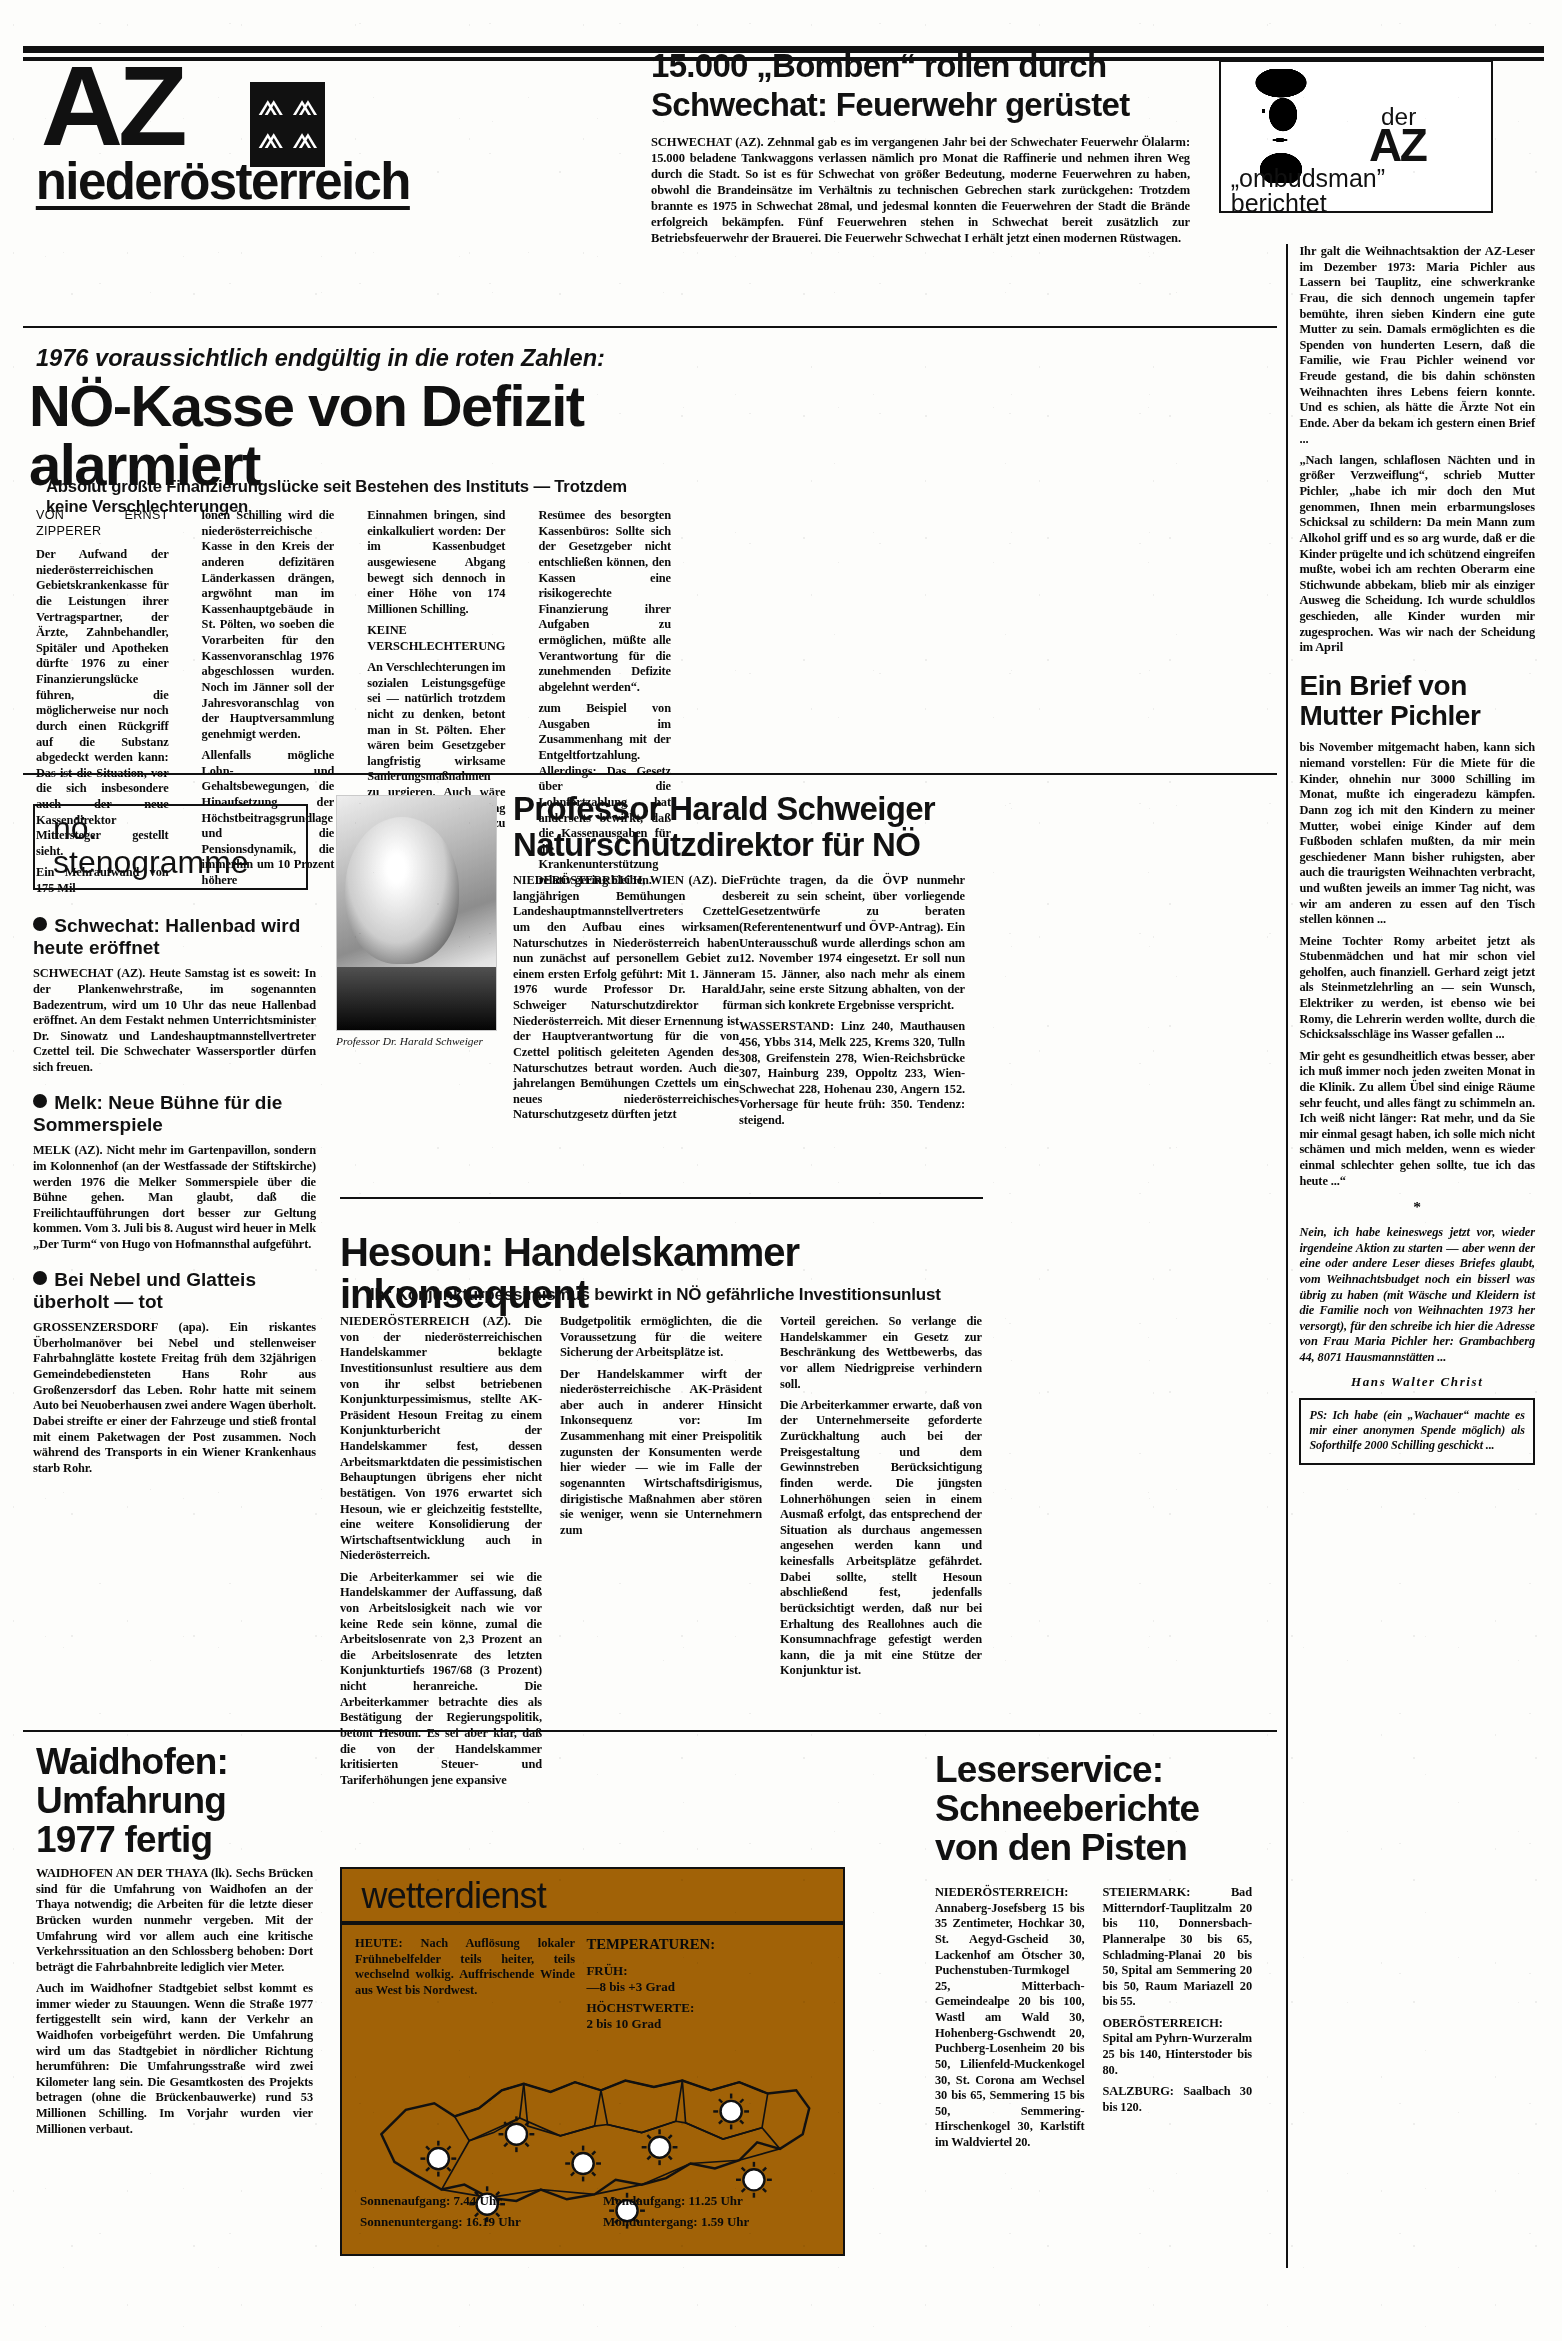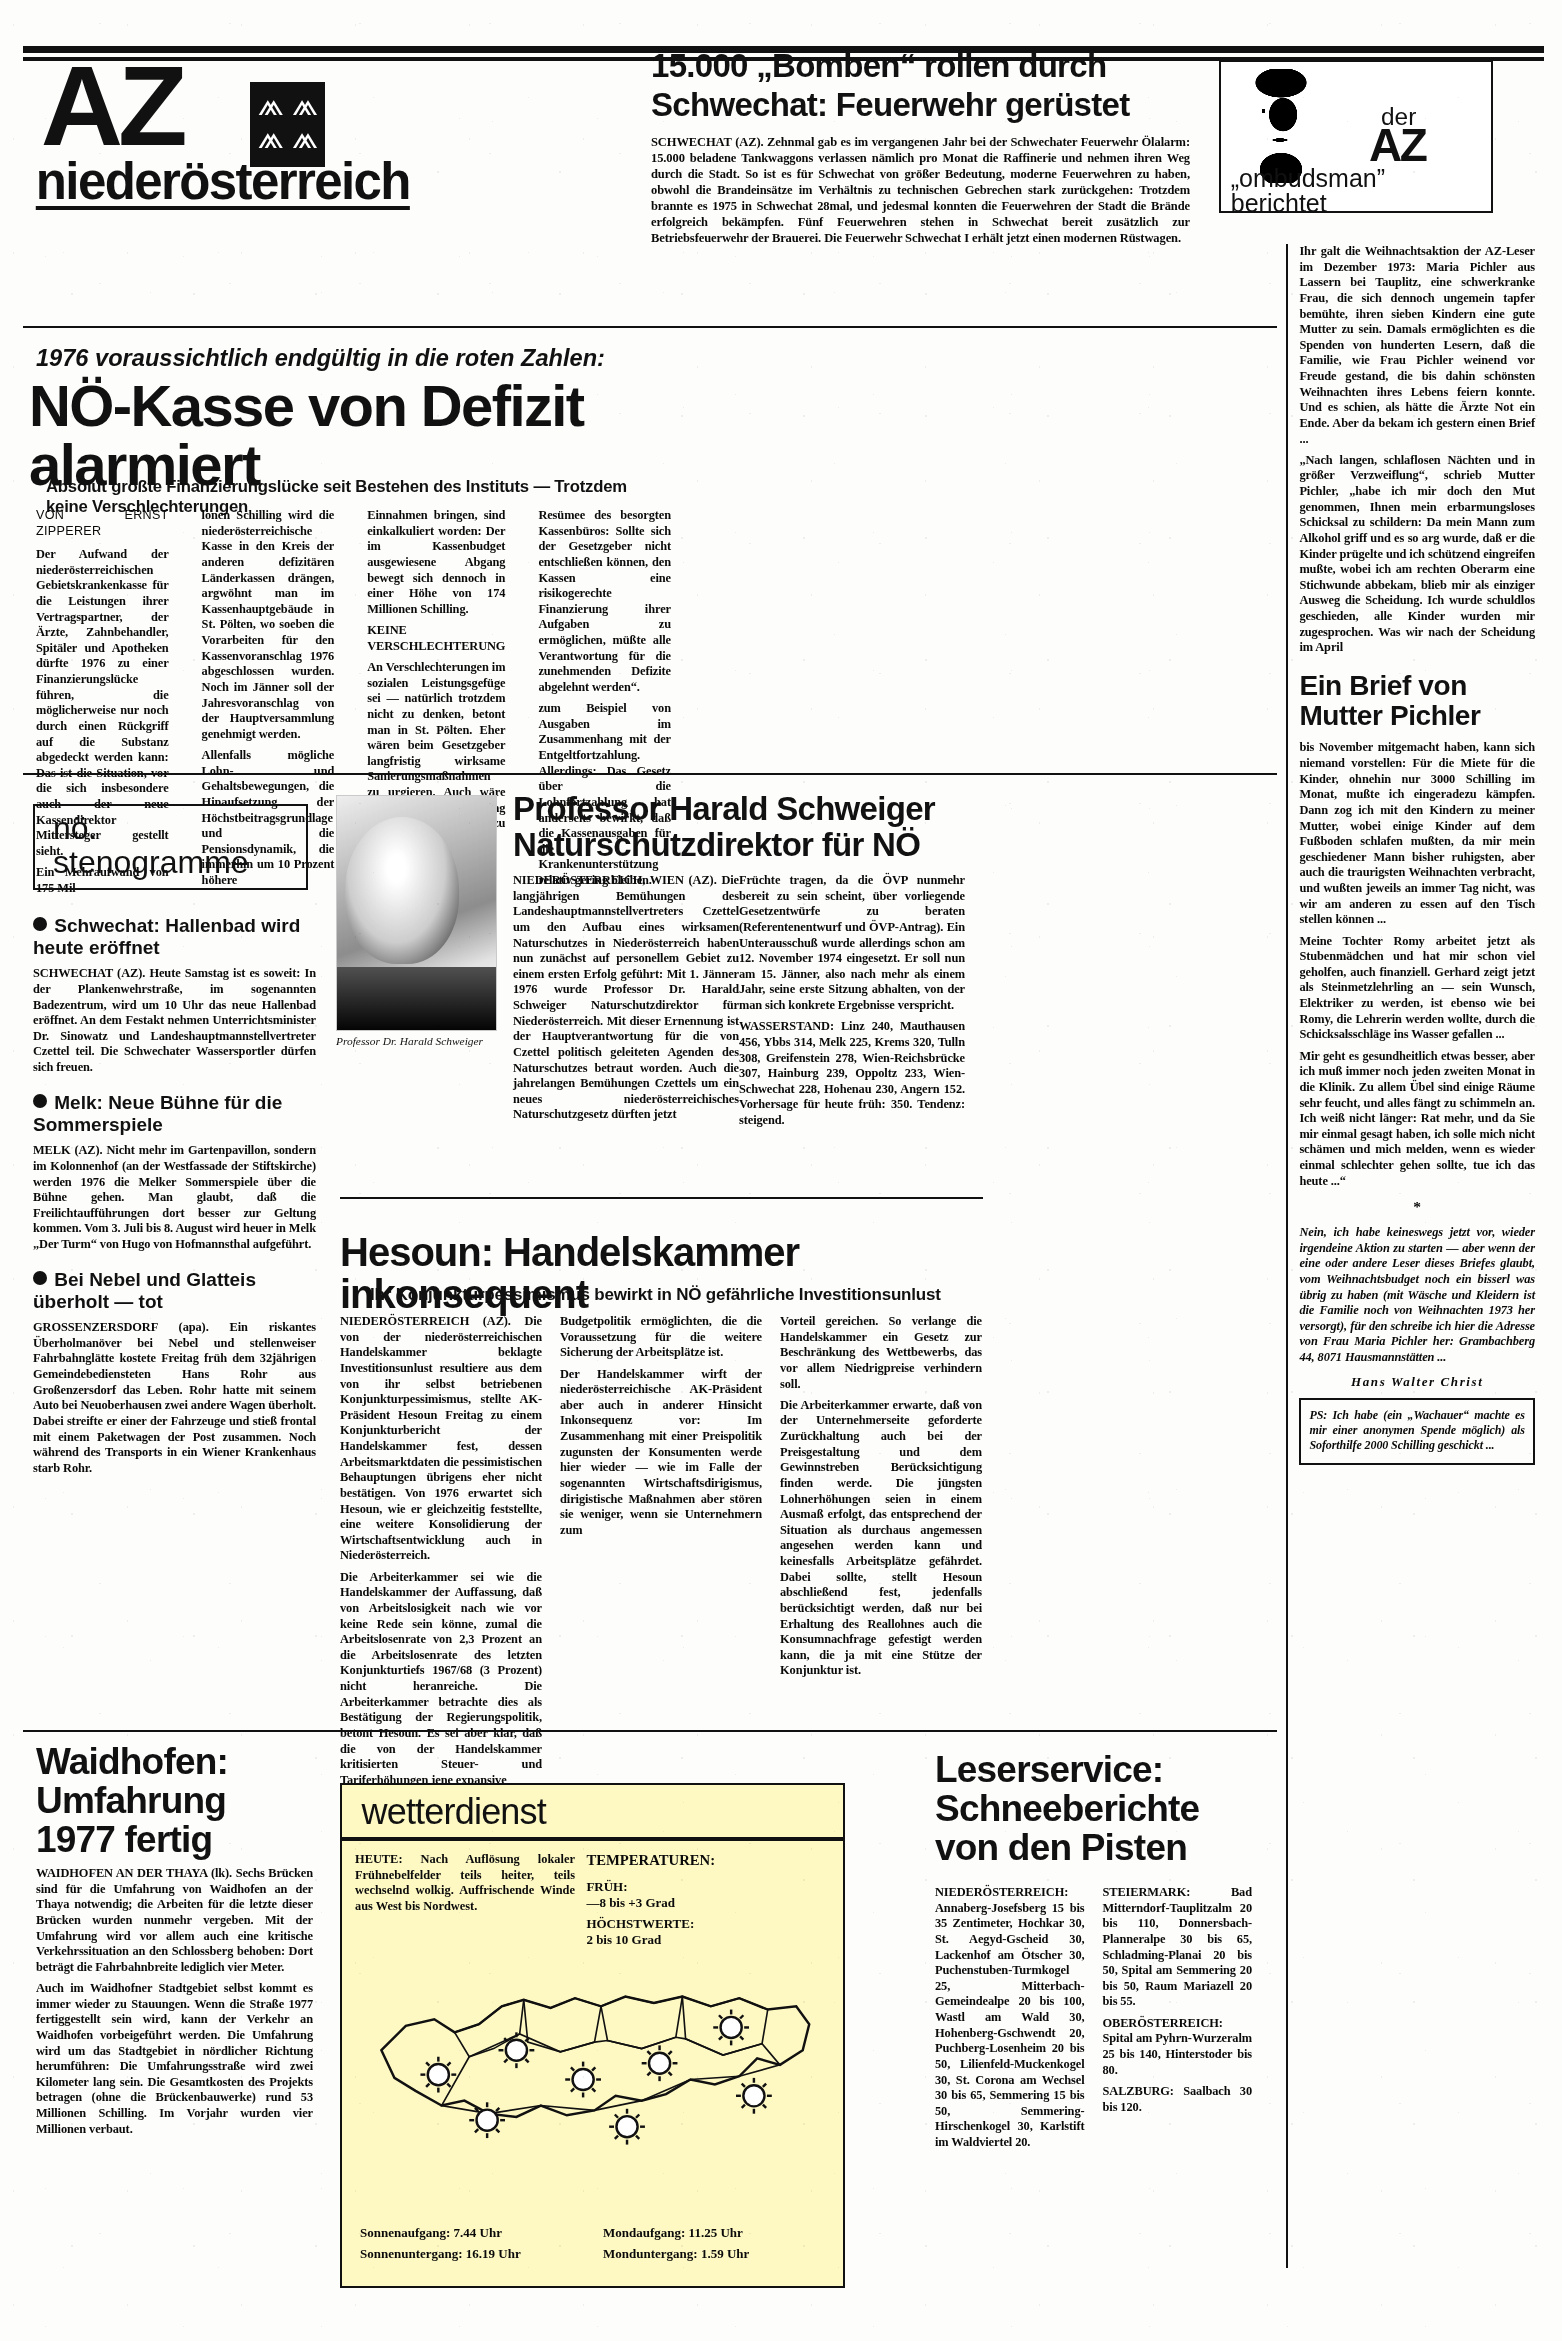--- a/index.html
+++ b/index.html
@@ -208,22 +208,22 @@
     position:absolute;left:36px;top:1742px;width:277px;
     font-family:"Liberation Sans",sans-serif;font-weight:700;
     font-size:37px;line-height:39px;color:#111;letter-spacing:-0.8px;
   }
   .waid-body{
     position:absolute;left:36px;top:1866px;width:277px;height:456px;
   }
 
   
   .wetter-box{
-    position:absolute;left:340px;top:1783px;width:505px;height:505px;
-    border:2.4px solid #111;box-sizing:border-box;background:#fef9c3;
+    position:absolute;left:340px;top:1867px;width:505px;height:389px;
+    border:2.4px solid #111;box-sizing:border-box;background:#a16207;
   }
   .wetter-title{
     font-family:"Liberation Sans",sans-serif;font-size:36px;line-height:37px;
     color:#111;padding:8.1px 0 4.9px 19.5px;letter-spacing:-0.8px;
   }
   .wetter-hr{height:4.1px;background:#111;margin:1.6px 0 0 0;}
   .wetter-inner{display:flex;padding:11.4px 13px 0 13px;gap:11.4px;}
   .wetter-left{width:220px;}
   .wetter-right{width:228px;}
   .wetter-txt{font-size:12.4px;line-height:1.26;font-weight:700;text-align:justify;}

